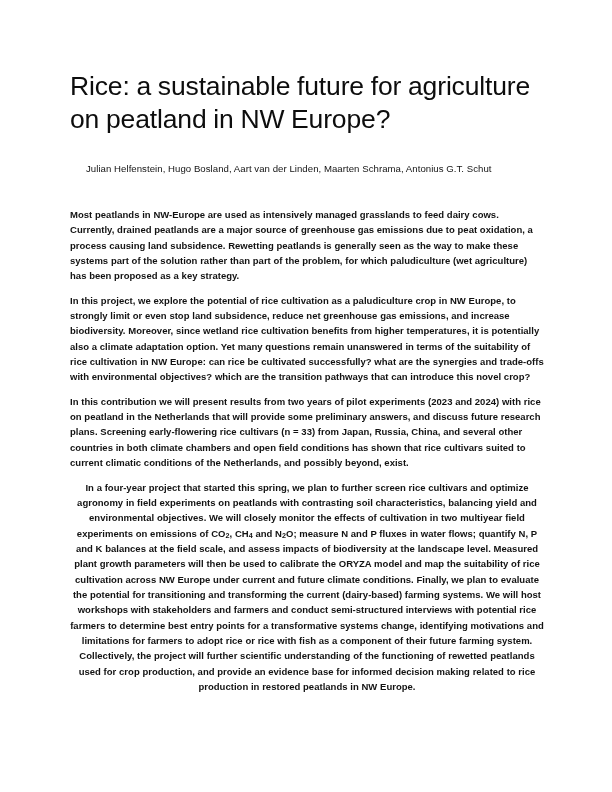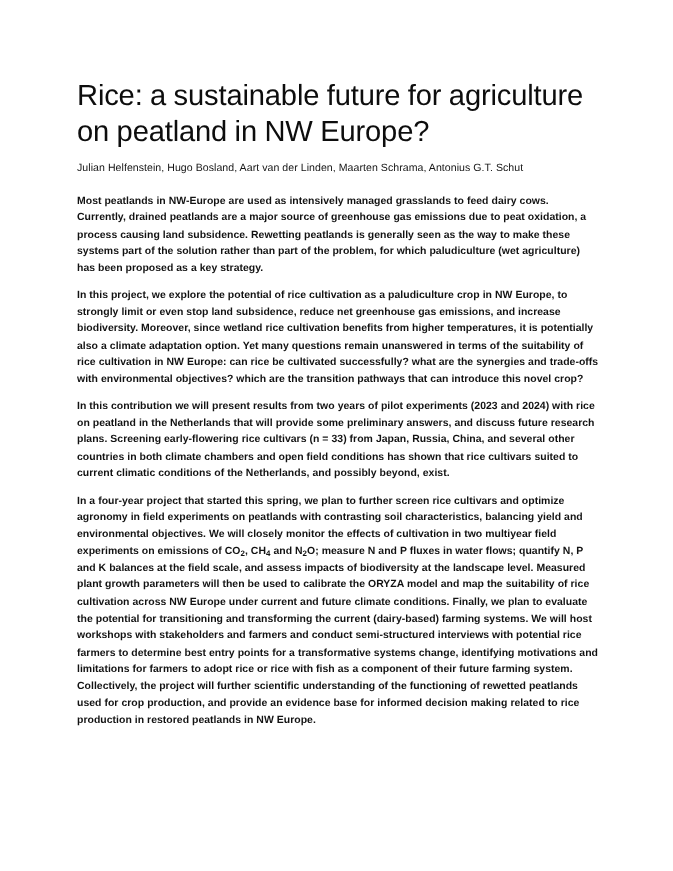--- a/index.html
+++ b/index.html
@@ -36,39 +36,40 @@
     color: #0d0d0d;
     margin: 0;
     padding-top: 70px;
     word-spacing: -0.4px;
   }
   .authors {
     font-size: 9.6px;
     line-height: 14px;
     font-weight: 400;
     color: #141414;
-    margin: 0;
+    margin: 16px;
     padding-top: 10px;
     letter-spacing: 0.05px;
   }
   .body-block {
     padding-top: 15px;
   }
   .para {
     font-size: 9.5px;
     line-height: 15.35px;
     color: #121212;
     margin: 0 0 9px 0;
     text-align: left;
     letter-spacing: 0.02px;
     word-spacing: 0.05px;
     font-weight: bold;
   }
   .para:last-child {
     margin-bottom: 12px;
+    text-align: center;
   }
   sub {
     font-size: 7.2px;
     line-height: 0;
     vertical-align: baseline;
     position: relative;
     top: 1.7px;
   }
 </style>
 </head>

